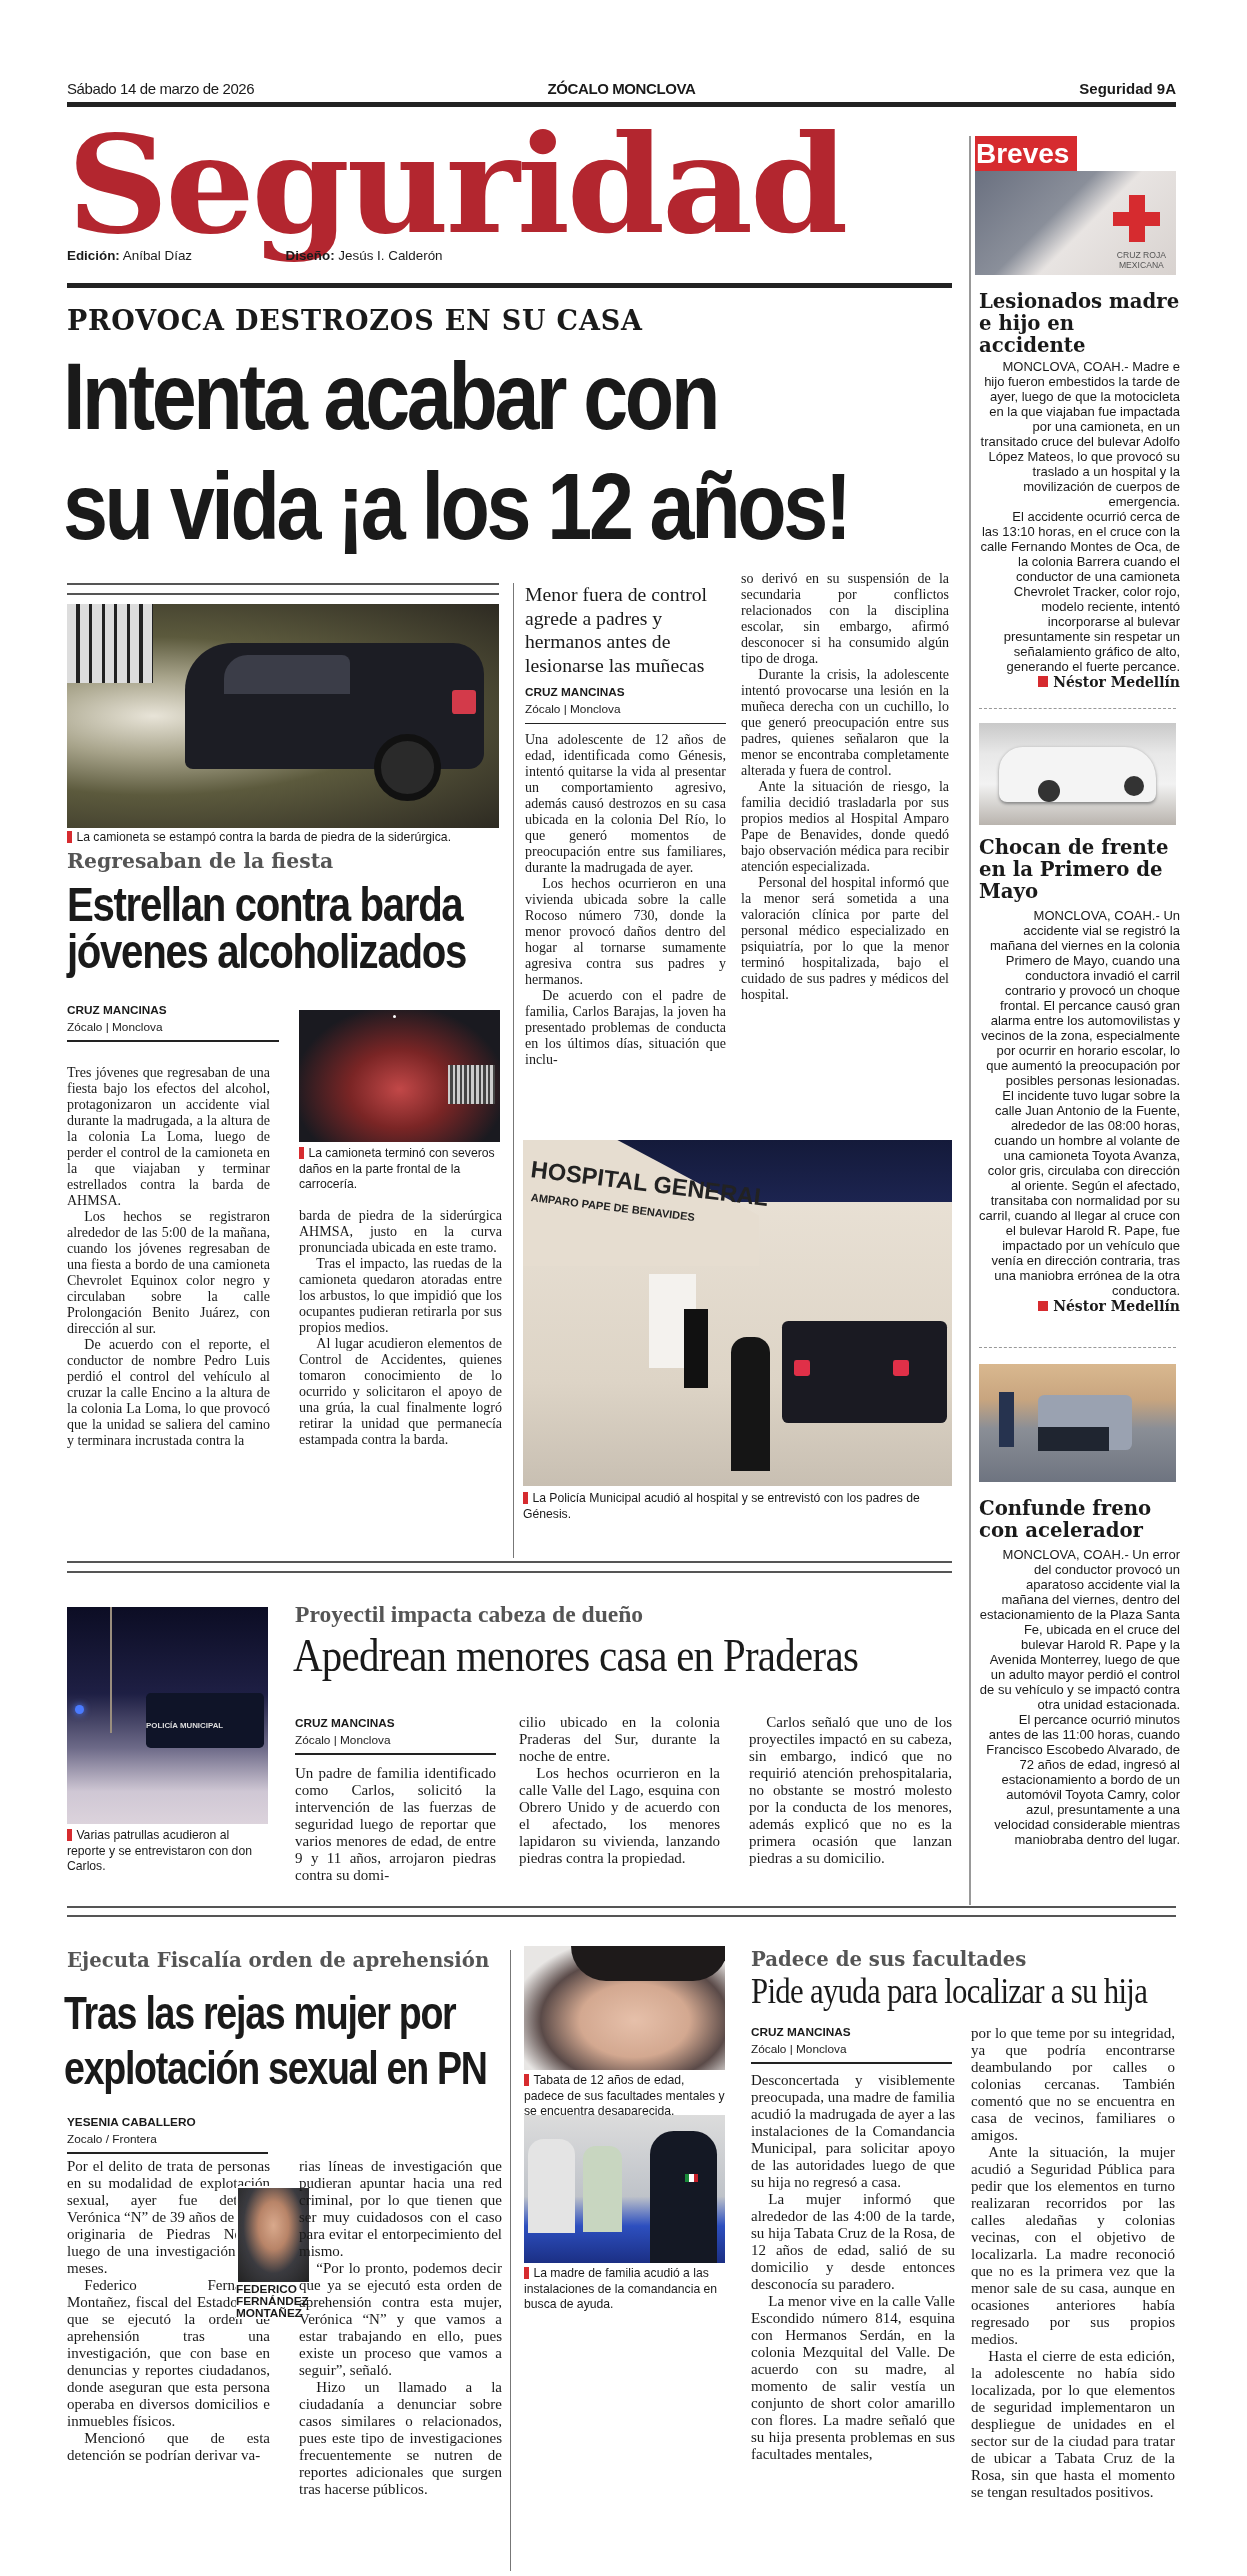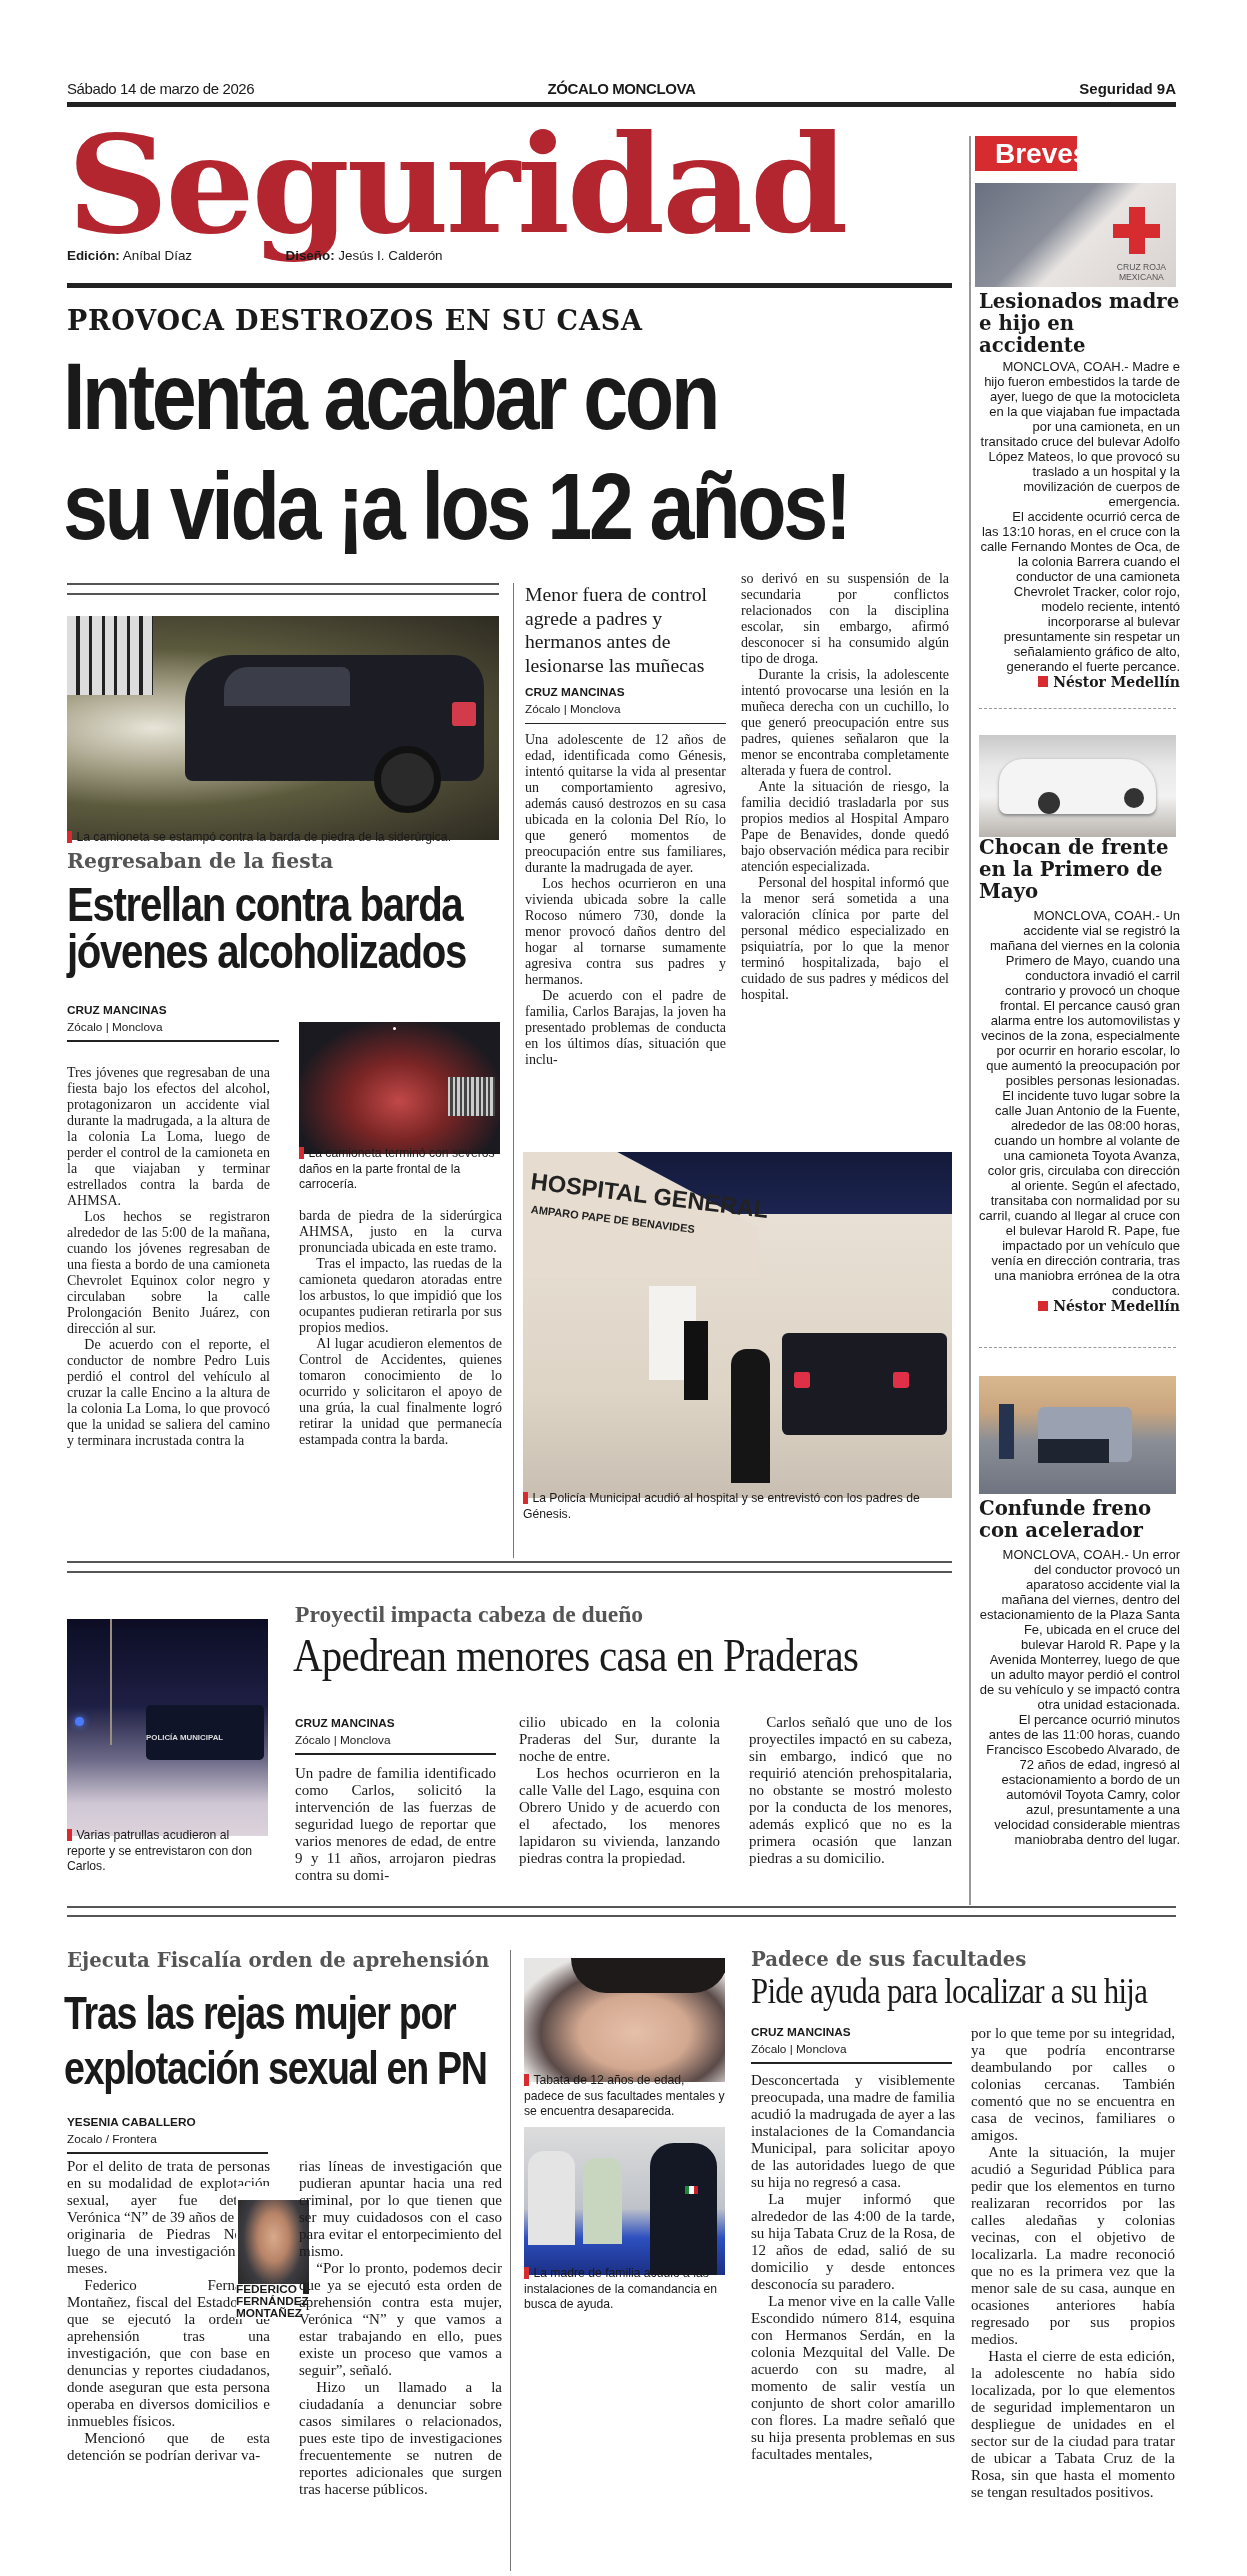--- a/index.html
+++ b/index.html
@@ -10,23 +10,23 @@
   .topbar { left: 67px; top: 80px; width: 1109px; height: 23.6px; font-family: "Liberation Sans", sans-serif; font-size: 15px; }
   .topbar .l { position: absolute; left: 0; top: 0; letter-spacing: -0.4px; }
   .topbar .c { position: absolute; left: 0; right: 0; text-align: center; font-weight: bold; letter-spacing: -0.4px; }
   .topbar .r { position: absolute; right: 0; top: 0; font-weight: bold; }
   .rule-thick { height: 4.7px; background: #222; }
   .masthead { left: 67px; top: 118px; font-family: "DejaVu Serif", serif; font-weight: bold; font-size: 134px; color: #b3262f; letter-spacing: -3.1px; line-height: 1; transform: scaleX(1.05); transform-origin: left; }
   .credits { left: 67px; top: 248px; font-family: Liberation Sans, sans-serif; font-size: 13.4px; }
   .credits b { font-weight: bold; }
   .kicker-caps { left: 67px; top: 305px; font-family: "DejaVu Serif", serif; font-weight: bold; font-size: 27px; letter-spacing: 0.8px; }
   .main-head { left: 63px; top: 342px; width: 889px; font-family: "Liberation Sans", sans-serif; font-weight: bold; font-size: 94px; line-height: 110px; letter-spacing: -3.9px; transform: scaleX(0.86); transform-origin: left; white-space: nowrap; }
-  .breves-box { left: 975px; top: 136px; width: 102px; height: 35px; background: #d62b2f; color: #fff; font-family: "Liberation Sans", sans-serif; font-weight: bold; font-size: 28px; padding-left: 20px; line-height: 35px; }
+  .breves-box { left: 975px; top: 136px; width: 102px; height: 35px; background: #d62b2f; color: #fff; font-family: "Liberation Sans", sans-serif; font-weight: bold; font-size: 28px; padding-left: 1px; line-height: 35px; }
   .vline { width: 1.6px; background: #999; }
-  .photo { background: #444; overflow: hidden; margin-top: 12px; }
+  .photo { background: #444; overflow: hidden; }
   .caption { font-family: "Liberation Sans", sans-serif; font-size: 12.2px; line-height: 15.7px; }
   .caption .mark { display: inline-block; width: 4.7px; height: 11.8px; background: #d62b2f; margin-right: 4.7px; vertical-align: -1.6px; }
   .body-text { font-family: "Liberation Serif", serif; font-size: 14px; line-height: 16px; text-align: justify; hyphens: auto; }
   .body-text p { text-indent: 17.3px; }
   .body-text p.first { text-indent: 0; }
   .byline-name { font-family: "Liberation Sans", sans-serif; font-weight: bold; font-size: 11.8px; }
   .byline-loc { font-family: Liberation Sans, sans-serif; font-size: 11.8px; margin-top: 3.1px; }
   .byline-rule { height: 1.6px; background: #222; margin-top: 6.3px; }
   .kicker { font-family: "DejaVu Serif", serif; font-weight: bold; color: #555; font-size: 20.4px; }
   .brief-head { font-family: "DejaVu Serif", serif; font-weight: bold; font-size: 19.7px; line-height: 22px; }

